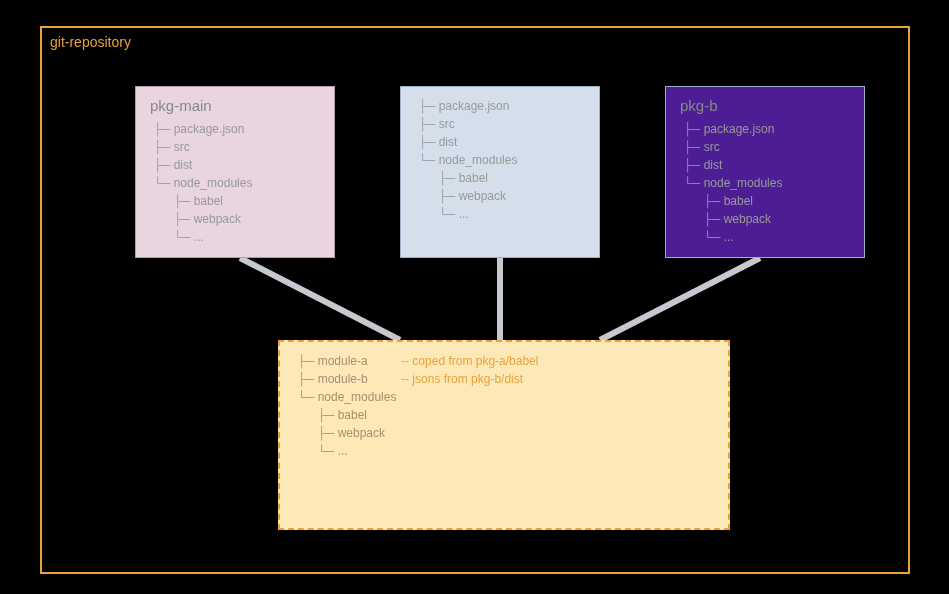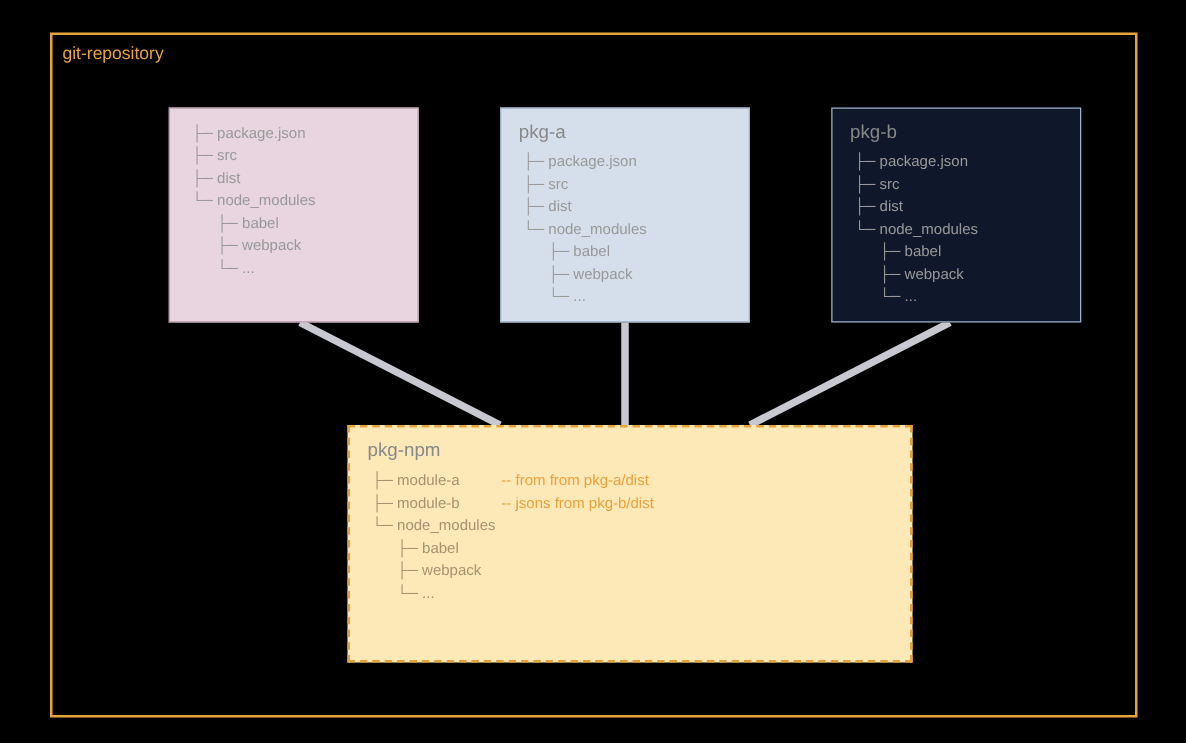--- a/index.html
+++ b/index.html
@@ -45,21 +45,21 @@
   background: #e8d5df;
   border: 1px solid #b89aaa;
 }
 .pkg-a {
   left: 400px; top: 86px; width: 200px; height: 172px;
   background: #d5dfec;
   border: 1px solid #9db0c8;
 }
 .pkg-b {
   left: 665px; top: 86px; width: 200px; height: 172px;
-  background: #0f172a;
+  background: #4c1d95;
   border: 1px solid #9db0c8;
 }
 .pkg-npm {
   left: 278px; top: 340px; width: 452px; height: 190px;
   background: #fde9b8;
   border: 2px dashed #e8a23a;
 }
 .pkg-npm .tree { color: #a89070; }
 
 svg.connectors {
@@ -76,33 +76,33 @@
   <line x1="240" y1="258" x2="400" y2="340" stroke="#c8c8d0" stroke-width="6"></line>
   <line x1="500" y1="258" x2="500" y2="340" stroke="#c8c8d0" stroke-width="6"></line>
   <line x1="760" y1="258" x2="600" y2="340" stroke="#c8c8d0" stroke-width="6"></line>
 </svg>
 
 <div class="frame">
   <div class="frame-label">git-repository</div>
 </div>
 
 <div class="box pkg-main">
+  <div class="box-title">pkg-main</div>
   <div class="tree" id="tree-main">
       <div class="tree-line"> ├─ package.json</div>
       <div class="tree-line"> ├─ src</div>
       <div class="tree-line"> ├─ dist</div>
       <div class="tree-line"> └─ node_modules</div>
       <div class="tree-line">       ├─ babel</div>
       <div class="tree-line">       ├─ webpack</div>
       <div class="tree-line">       └─ ...</div>
     </div>
 </div>
 
 <div class="box pkg-a">
-  <div class="box-title">pkg-a</div>
   <div class="tree" id="tree-a">
       <div class="tree-line"> ├─ package.json</div>
       <div class="tree-line"> ├─ src</div>
       <div class="tree-line"> ├─ dist</div>
       <div class="tree-line"> └─ node_modules</div>
       <div class="tree-line">       ├─ babel</div>
       <div class="tree-line">       ├─ webpack</div>
       <div class="tree-line">       └─ ...</div>
     </div>
 </div>
@@ -114,22 +114,21 @@
       <div class="tree-line"> ├─ src</div>
       <div class="tree-line"> ├─ dist</div>
       <div class="tree-line"> └─ node_modules</div>
       <div class="tree-line">       ├─ babel</div>
       <div class="tree-line">       ├─ webpack</div>
       <div class="tree-line">       └─ ...</div>
     </div>
 </div>
 
 <div class="box pkg-npm">
-  <div class="box-title">pkg-npm</div>
   <div class="tree" id="tree-npm">
-      <div class="tree-line"><span> ├─ module-a          </span><span class="annot">-- from from pkg-a/dist</span></div>
+      <div class="tree-line"><span> ├─ module-a          </span><span class="annot">-- coped from pkg-a/babel</span></div>
       <div class="tree-line"><span> ├─ module-b          </span><span class="annot">-- jsons from pkg-b/dist</span></div>
       <div class="tree-line"><span> └─ node_modules      </span></div>
       <div class="tree-line"><span>       ├─ babel       </span></div>
       <div class="tree-line"><span>       ├─ webpack     </span></div>
       <div class="tree-line"><span>       └─ ...         </span></div>
     </div>
 </div>
 
 </body></html>

